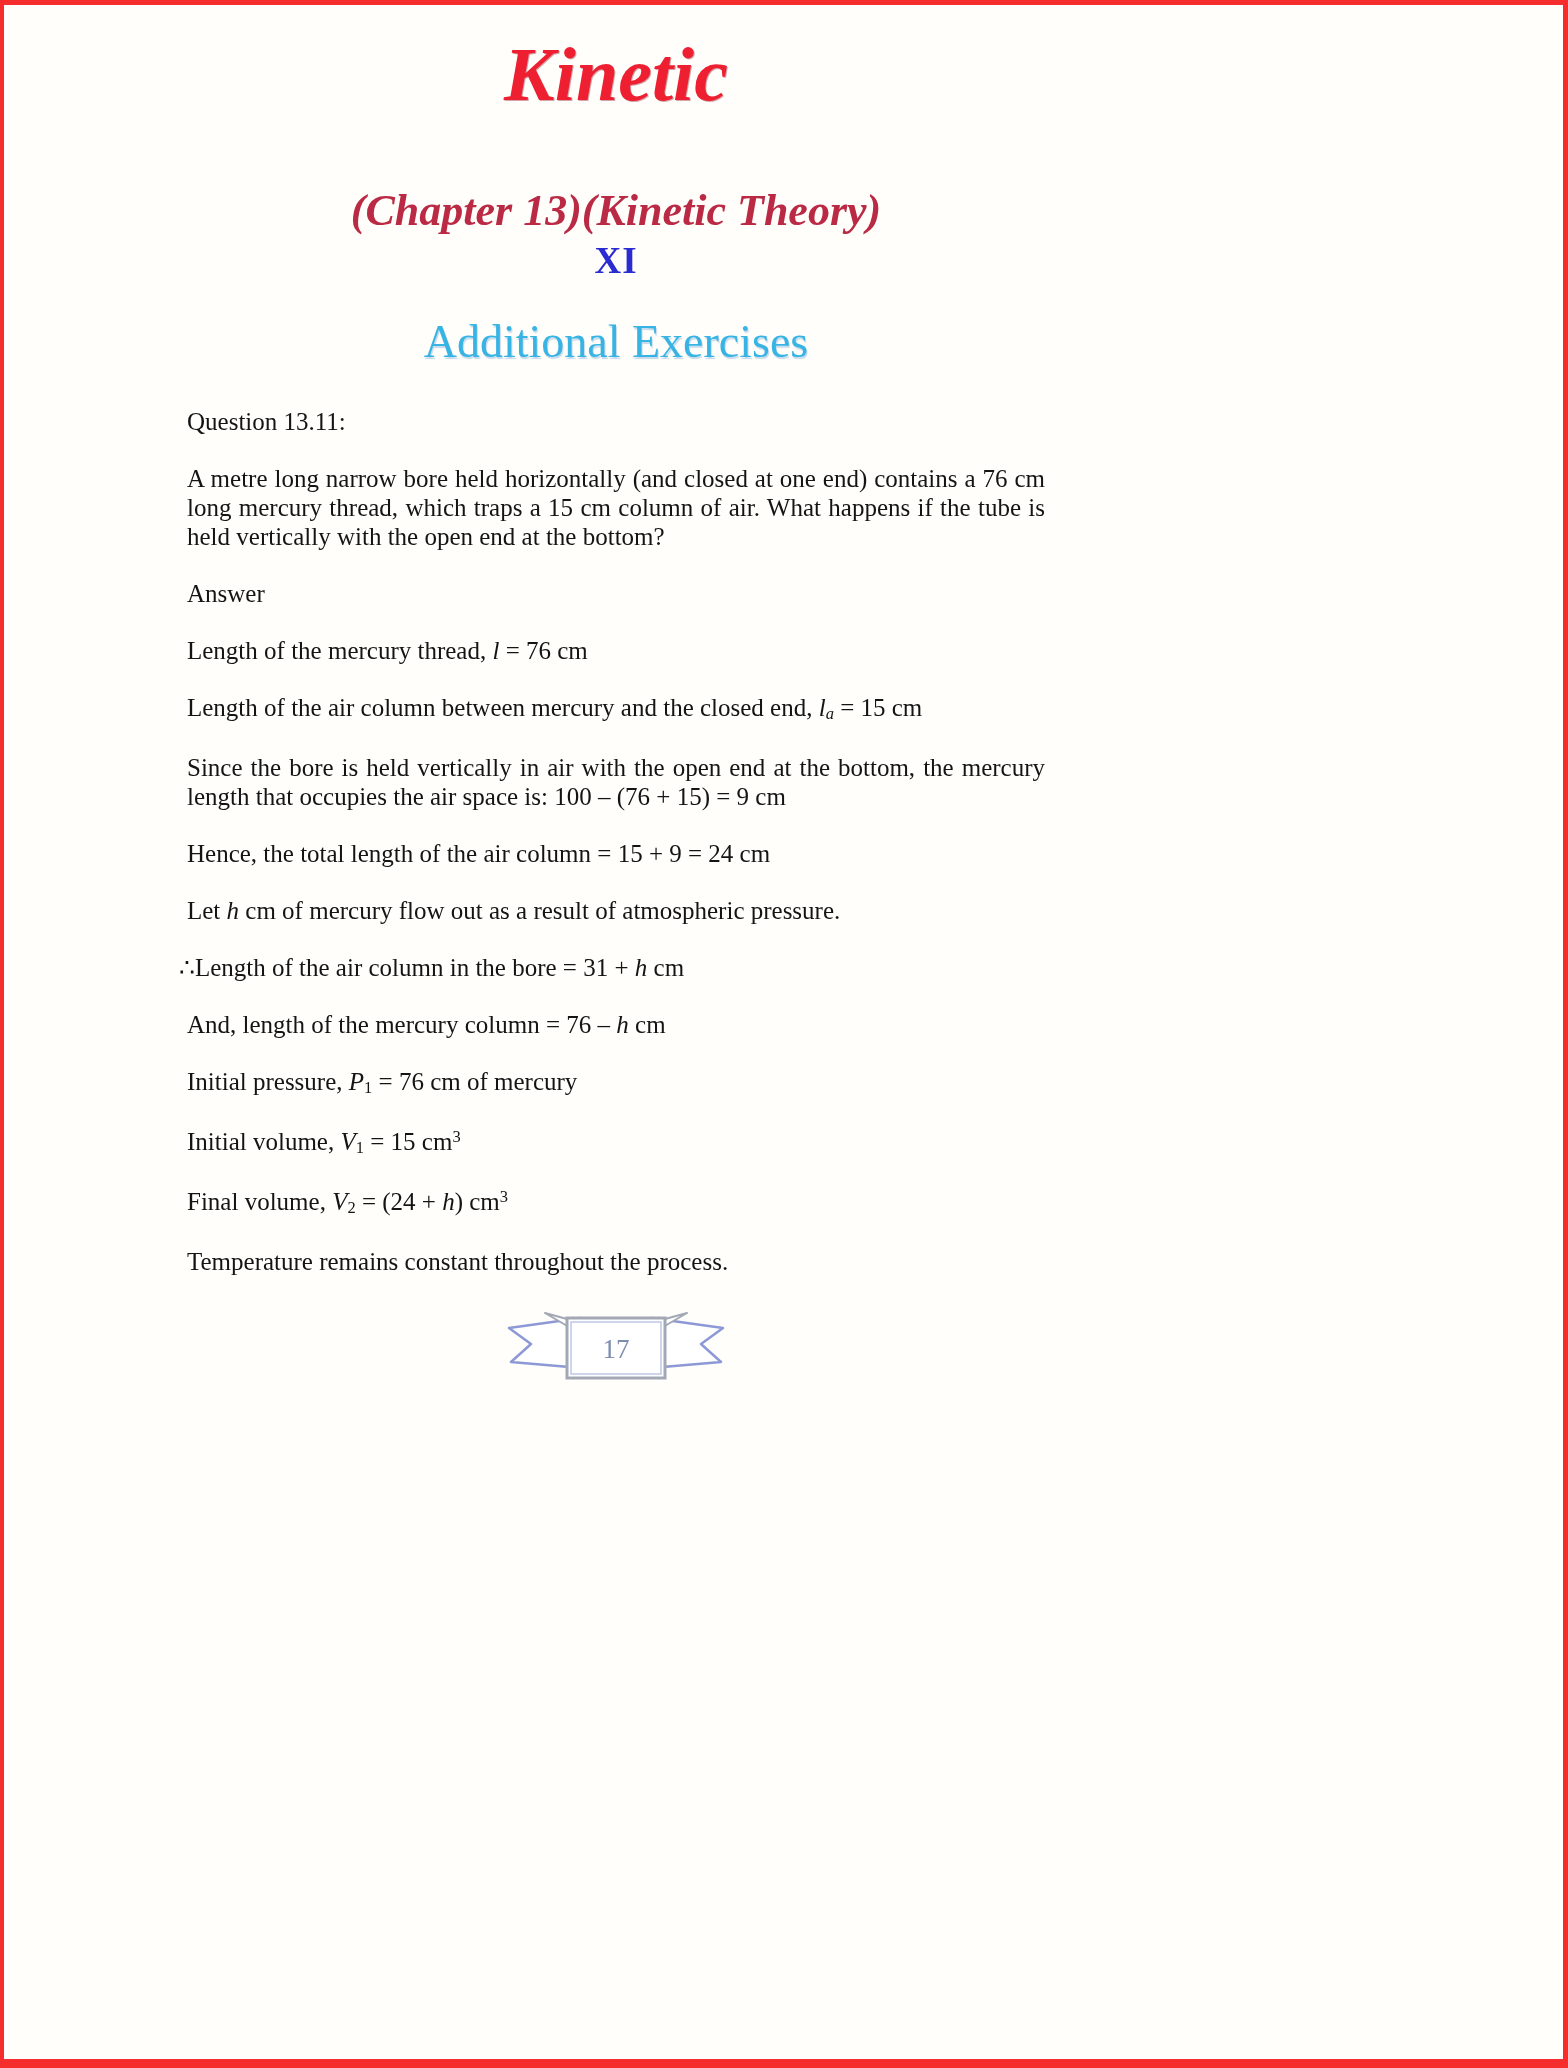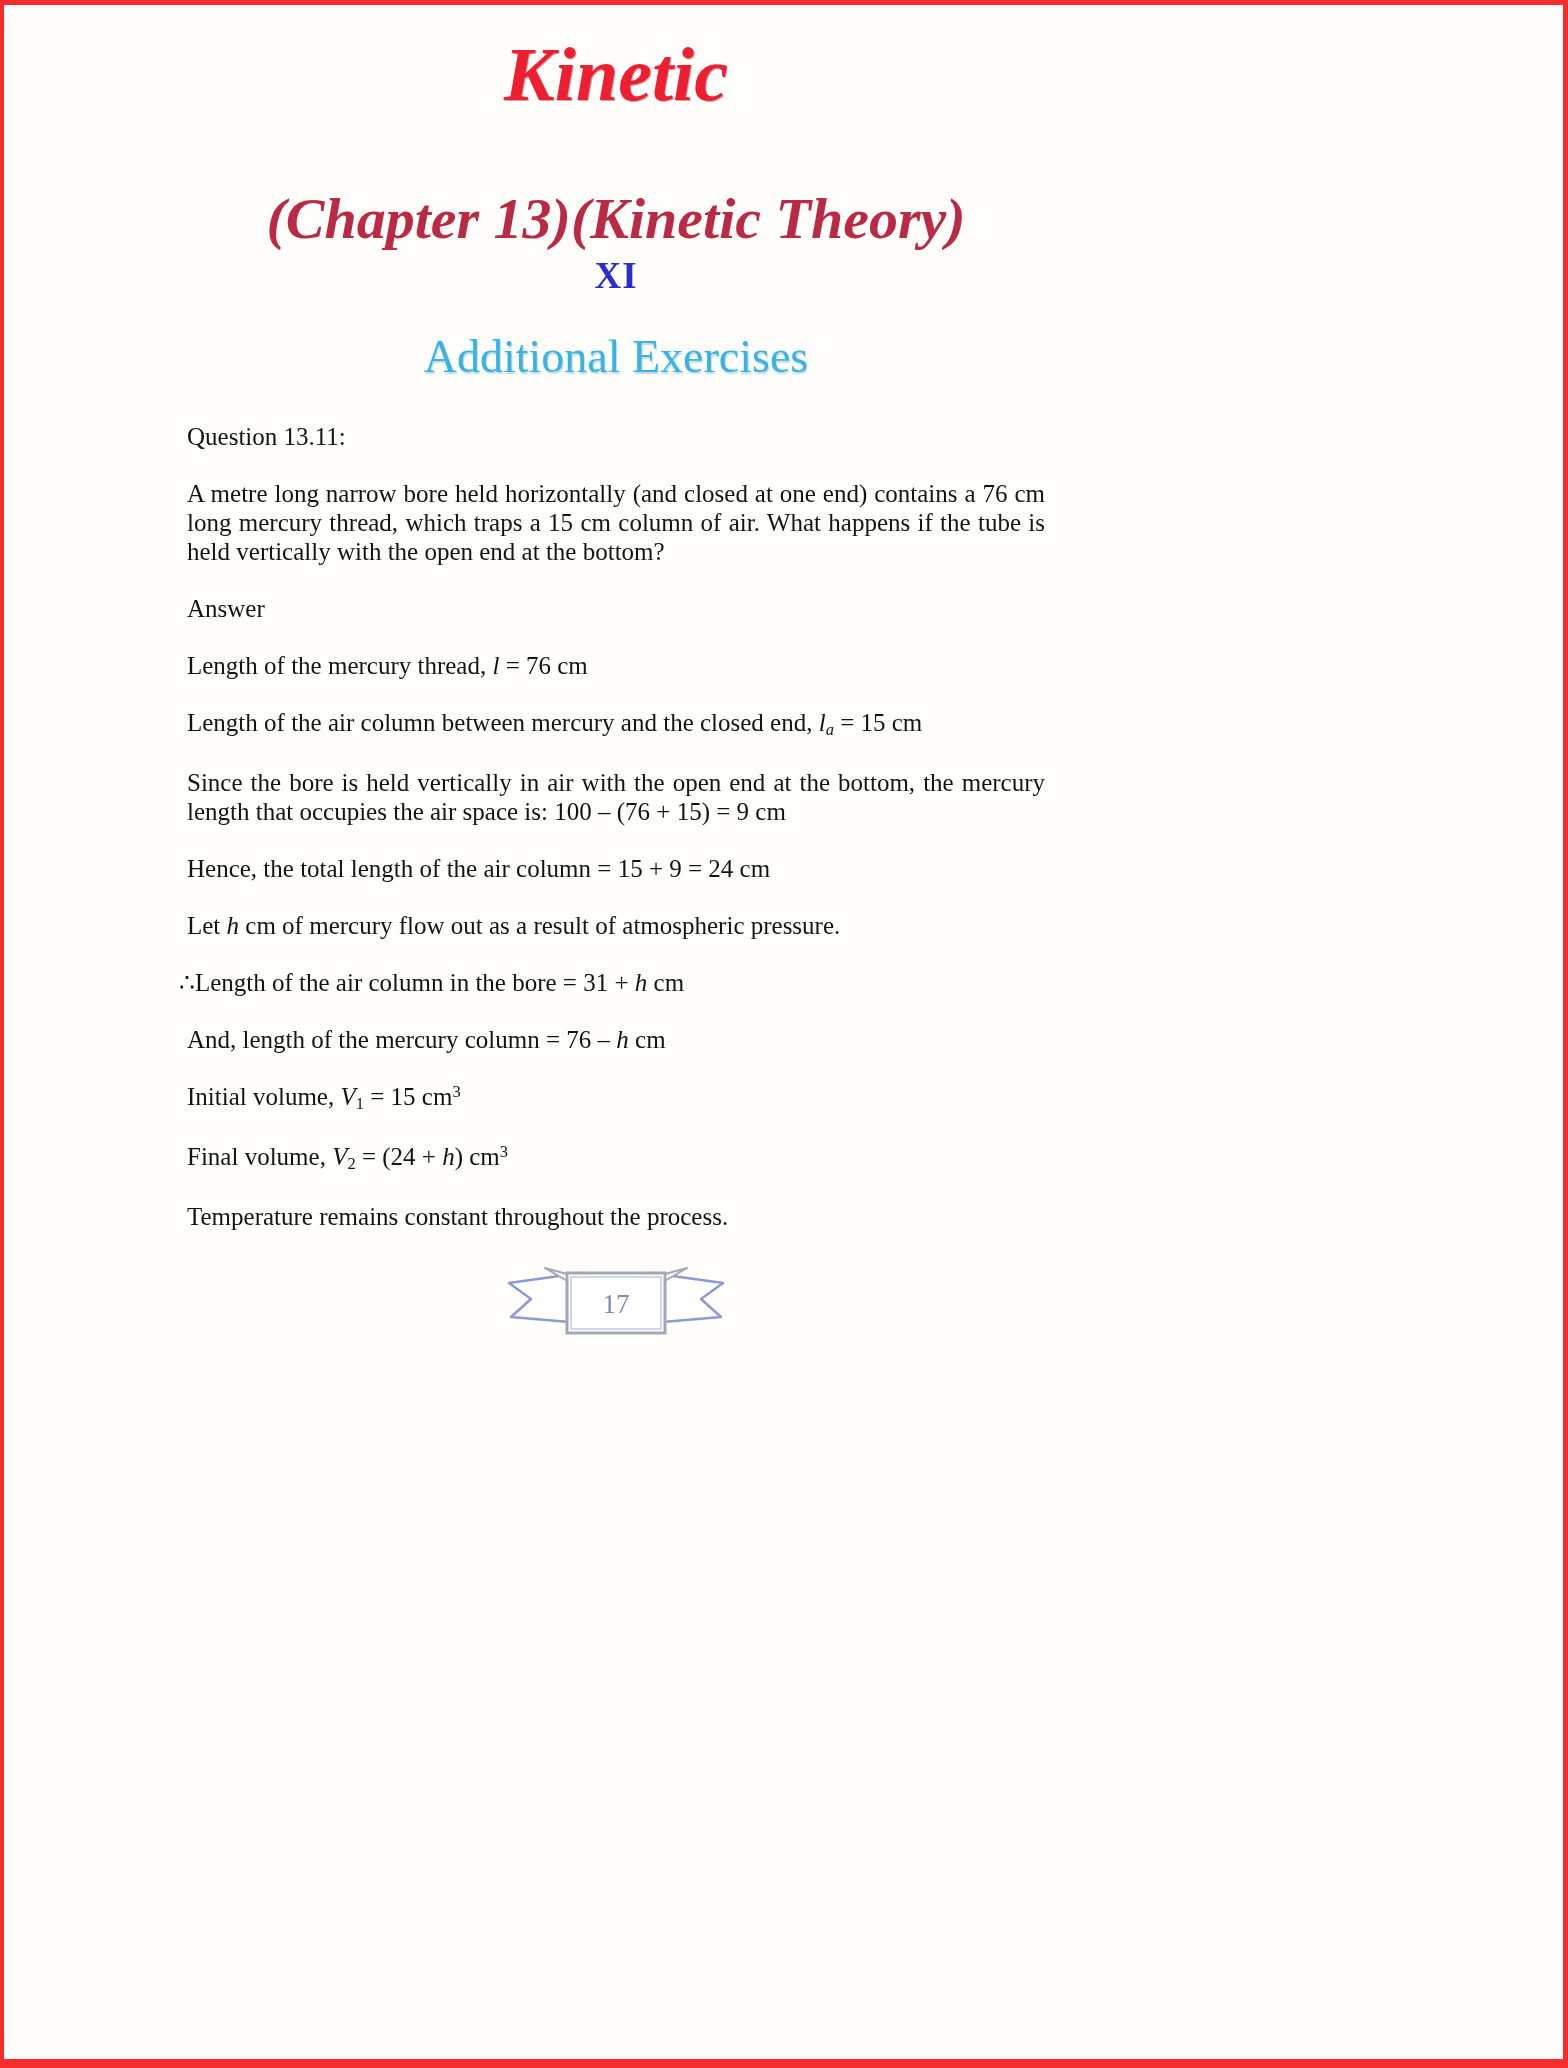--- a/index.html
+++ b/index.html
@@ -44,21 +44,21 @@
     font-size:76px;
     line-height:1.1;
     color:var(--title-red);
     text-shadow:1px 1px 0 rgba(130,0,20,0.35);
   }
   .chapter-heading{
     margin:70px 0 0 0;
     text-align:center;
     font-style:italic;
     font-weight:bold;
-    font-size:58px;
+    font-size:44px;
     line-height:1.1;
     color:var(--chapter-red);
   }
   .class-level{
     margin:6px 0 0 0;
     text-align:center;
     font-family:Liberation Serif, serif;
     font-weight:bold;
     font-size:37px;
     line-height:1.1;
@@ -112,20 +112,21 @@
       <p><span>Question 13.11:</span></p>
       <p class="just"><span>A metre long narrow bore held horizontally (and closed at one end) contains a 76 cm long mercury thread, which traps a 15 cm column of air. What happens if the tube is held vertically with the open end at the bottom?</span></p>
       <p><span>Answer</span></p>
       <p><span>Length of the mercury thread, </span><span class="seg-i">l</span><span> = 76 cm</span></p>
       <p><span>Length of the air column between mercury and the closed end, </span><span class="seg-i">l</span><span class="seg-sub seg-i">a</span><span> = 15 cm</span></p>
       <p class="just"><span>Since the bore is held vertically in air with the open end at the bottom, the mercury length that occupies the air space is: 100 – (76 + 15) = 9 cm</span></p>
       <p><span>Hence, the total length of the air column = 15 + 9 = 24 cm</span></p>
       <p><span>Let </span><span class="seg-i">h</span><span> cm of mercury flow out as a result of atmospheric pressure.</span></p>
       <p class="therefore"><span>∴Length of the air column in the bore = 31 + </span><span class="seg-i">h</span><span> cm</span></p>
       <p><span>And, length of the mercury column = 76 – </span><span class="seg-i">h</span><span> cm</span></p>
+      <p><span>Initial pressure, </span><span class="seg-i">P</span><span class="seg-sub">1</span><span> = 76 cm of mercury</span></p>
       <p><span>Initial volume, </span><span class="seg-i">V</span><span class="seg-sub">1</span><span> = 15 cm</span><span class="seg-sup">3</span></p>
       <p><span>Final volume, </span><span class="seg-i">V</span><span class="seg-sub">2</span><span> = (24 + </span><span class="seg-i">h</span><span>) cm</span><span class="seg-sup">3</span></p>
       <p><span>Temperature remains constant throughout the process.</span></p>
     </div>
 
     <div class="ribbon-wrap">
       <svg width="230" height="80" viewBox="0 0 230 80" xmlns="http://www.w3.org/2000/svg">
 
         <polygon points="80,14 8,24 30,40 10,58 80,64" fill="#ffffff" stroke="var(--ribbon-outline)" stroke-width="2.5" stroke-linejoin="round"></polygon>
 

